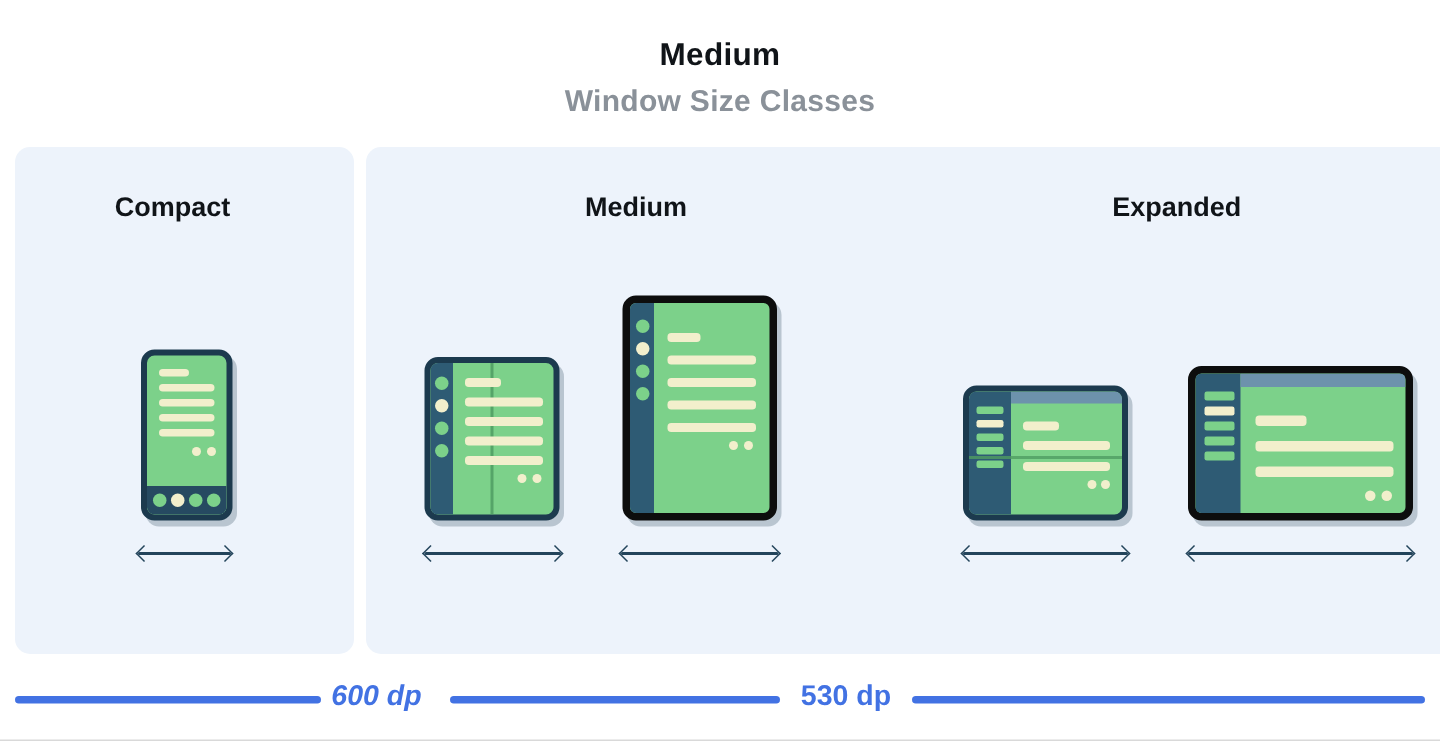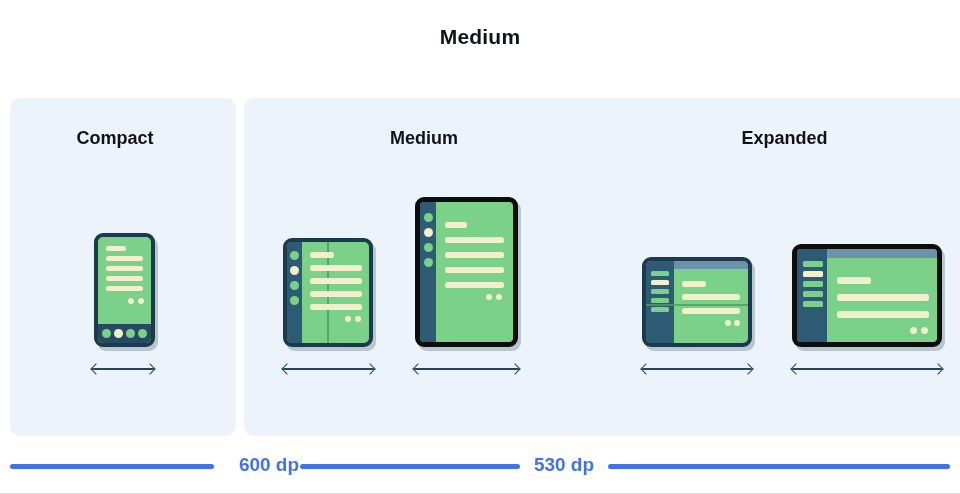--- a/index.html
+++ b/index.html
@@ -56,32 +56,33 @@
   .arrow .head.left{left:1px;transform:rotate(45deg);}
   .arrow .head.right{right:1px;transform:rotate(-135deg);}
 
   
   .axis-seg{position:absolute;top:464px;height:5px;border-radius:2.5px;background:var(--blue,#4272E3);}
   #seg1{left:10px;width:204px;}
   #seg2{left:300px;width:220px;}
   #seg3{left:608px;width:342px;}
   .axis-label{position:absolute;top:451px;height:28px;line-height:28px;text-align:center;
     font-size:19px;font-weight:bold;color:var(--blue,#4272E3);}
-  #bp600{left:226px;width:86px;}
+  #bp600{left:208px;width:86px;font-style:italic;}
   #bp840{left:520px;width:88px;}
 
   .hairline{position:absolute;left:0;right:0;bottom:0;height:1px;background:#d9d9d9;}
 </style>
 </head>
 <body>
 
 <div class="canvas">
 
   <div class="header">
     <div class="title">Medium</div>
+    <div class="subtitle">Window Size Classes</div>
   </div>
 
   <section class="panel" id="panel-compact">
     <h2 class="panel-title">Compact</h2>
 
     <div class="device frame-navy" id="phone">
       <div class="ln" style="left:8px;top:9px;width:20px;height:5px"></div>
       <div class="ln" style="left:8px;top:19px;width:37px;height:5px"></div>
       <div class="ln" style="left:8px;top:29px;width:37px;height:5px"></div>
       <div class="ln" style="left:8px;top:39px;width:37px;height:5px"></div>

